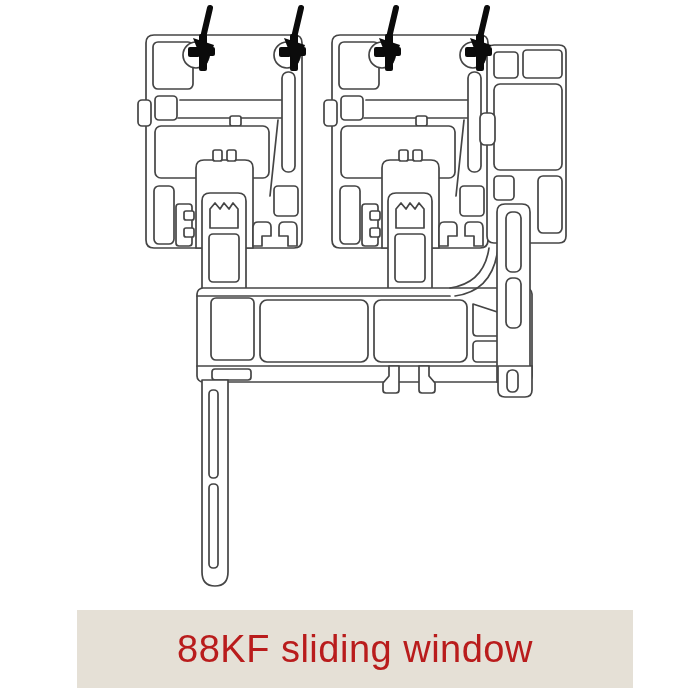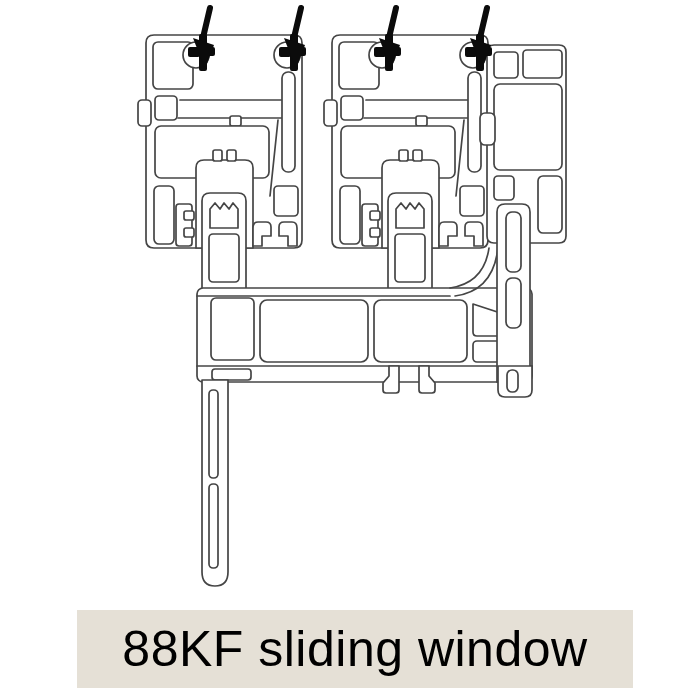--- a/index.html
+++ b/index.html
@@ -11,21 +11,21 @@
   svg{display:block;}
   
   .wh{fill:#ffffff;stroke:#454545;stroke-width:1.7;stroke-linejoin:round;}
   .ln{fill:none;stroke:#454545;stroke-width:1.7;stroke-linejoin:round;stroke-linecap:round;}
   .blk{fill:#0b0b0b;stroke:none;}
   .blkln{fill:none;stroke:#0b0b0b;stroke-width:6;stroke-linecap:round;}
   .caption{
     position:absolute;left:77px;top:610px;width:556px;height:78px;
     background:#e5e0d6;display:flex;align-items:center;justify-content:center;
   }
-  .caption span{font-size:50px;color:#000000;letter-spacing:.5px;}
+  .caption span{font-size:38px;color:#b91c1c;letter-spacing:.5px;}
 </style>
 </head>
 <body>
 
 <div class="stage">
 <svg width="700" height="700" viewBox="0 0 700 700">
   <defs>
 
     <g id="sash">
       <path class="wh" d="M154,35 H294 Q302,35 302,43 V240 Q302,248 294,248 H154 Q146,248 146,240 V43 Q146,35 154,35 Z"></path>

